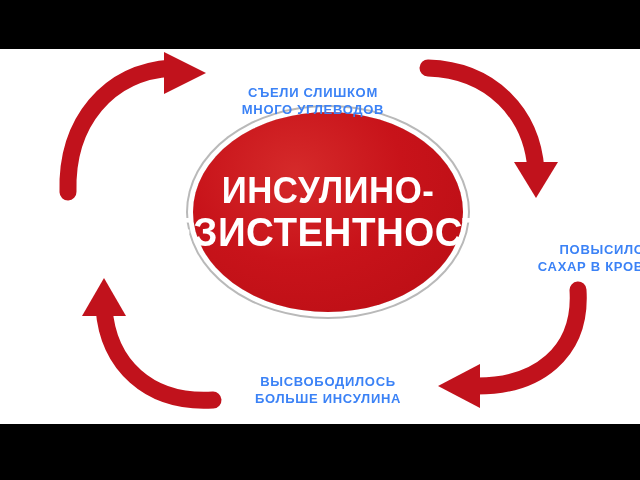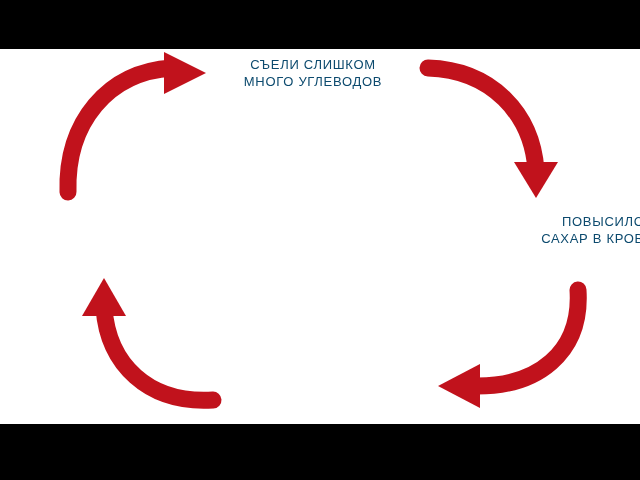--- a/index.html
+++ b/index.html
@@ -53,27 +53,28 @@
     font-size: 37px;
     margin-bottom: 3px;
   }
   #center-line-2 {
     font-size: 41px;
   }
 
   
   .label {
     position: absolute;
-    color: #0c4a6e;
+    color: #3b82f6;
     font-size: 13px;
-    font-weight: 400;
+    font-weight: 700;
     line-height: 1.28;
     letter-spacing: 0.7px;
     text-align: center;
     white-space: nowrap;
+    margin-top: 28px;
   }
   #label-top    { left: 203px; top: 57px;  width: 220px; }
   #label-right  { left: 492px; top: 214px; width: 162px; text-align: right; }
   #label-bottom { left: 218px; top: 346px; width: 220px; }
   #label-left   { left: 6px;   top: 205px; width: 180px; }
 
   
   .arrow-svg {
     position: absolute;
     overflow: visible;
@@ -104,17 +105,22 @@
   <svg class="arrow-svg" id="arrow-br" viewBox="0 0 172 132">
     <path d="M160,8 C164,70 120,106 54,104" fill="none" stroke="#c1121c" stroke-width="17" stroke-linecap="round"></path>
     <path d="M62,82 L62,126 L20,104 Z" fill="#c1121c"></path>
   </svg>
 
   <svg class="arrow-svg" id="arrow-bl" viewBox="0 0 165 136">
     <path d="M157,124 C92,128 52,88 48,32" fill="none" stroke="#c1121c" stroke-width="17" stroke-linecap="round"></path>
     <path d="M26,40 L70,40 L48,2 Z" fill="#c1121c"></path>
   </svg>
 
+  <div id="center-badge">
+    <div class="ln" id="center-line-1">ИНСУЛИНО-</div>
+    <div class="ln" id="center-line-2">РЕЗИСТЕНТНОСТЬ</div>
+  </div>
 
   <div class="label" id="label-top">СЪЕЛИ СЛИШКОМ<br>МНОГО УГЛЕВОДОВ</div>
   <div class="label" id="label-right">ПОВЫСИЛСЯ<br>САХАР В КРОВИ</div>
+  <div class="label" id="label-bottom">ВЫСВОБОДИЛОСЬ<br>БОЛЬШЕ ИНСУЛИНА</div>
 
 </div>
 
 </body></html>

